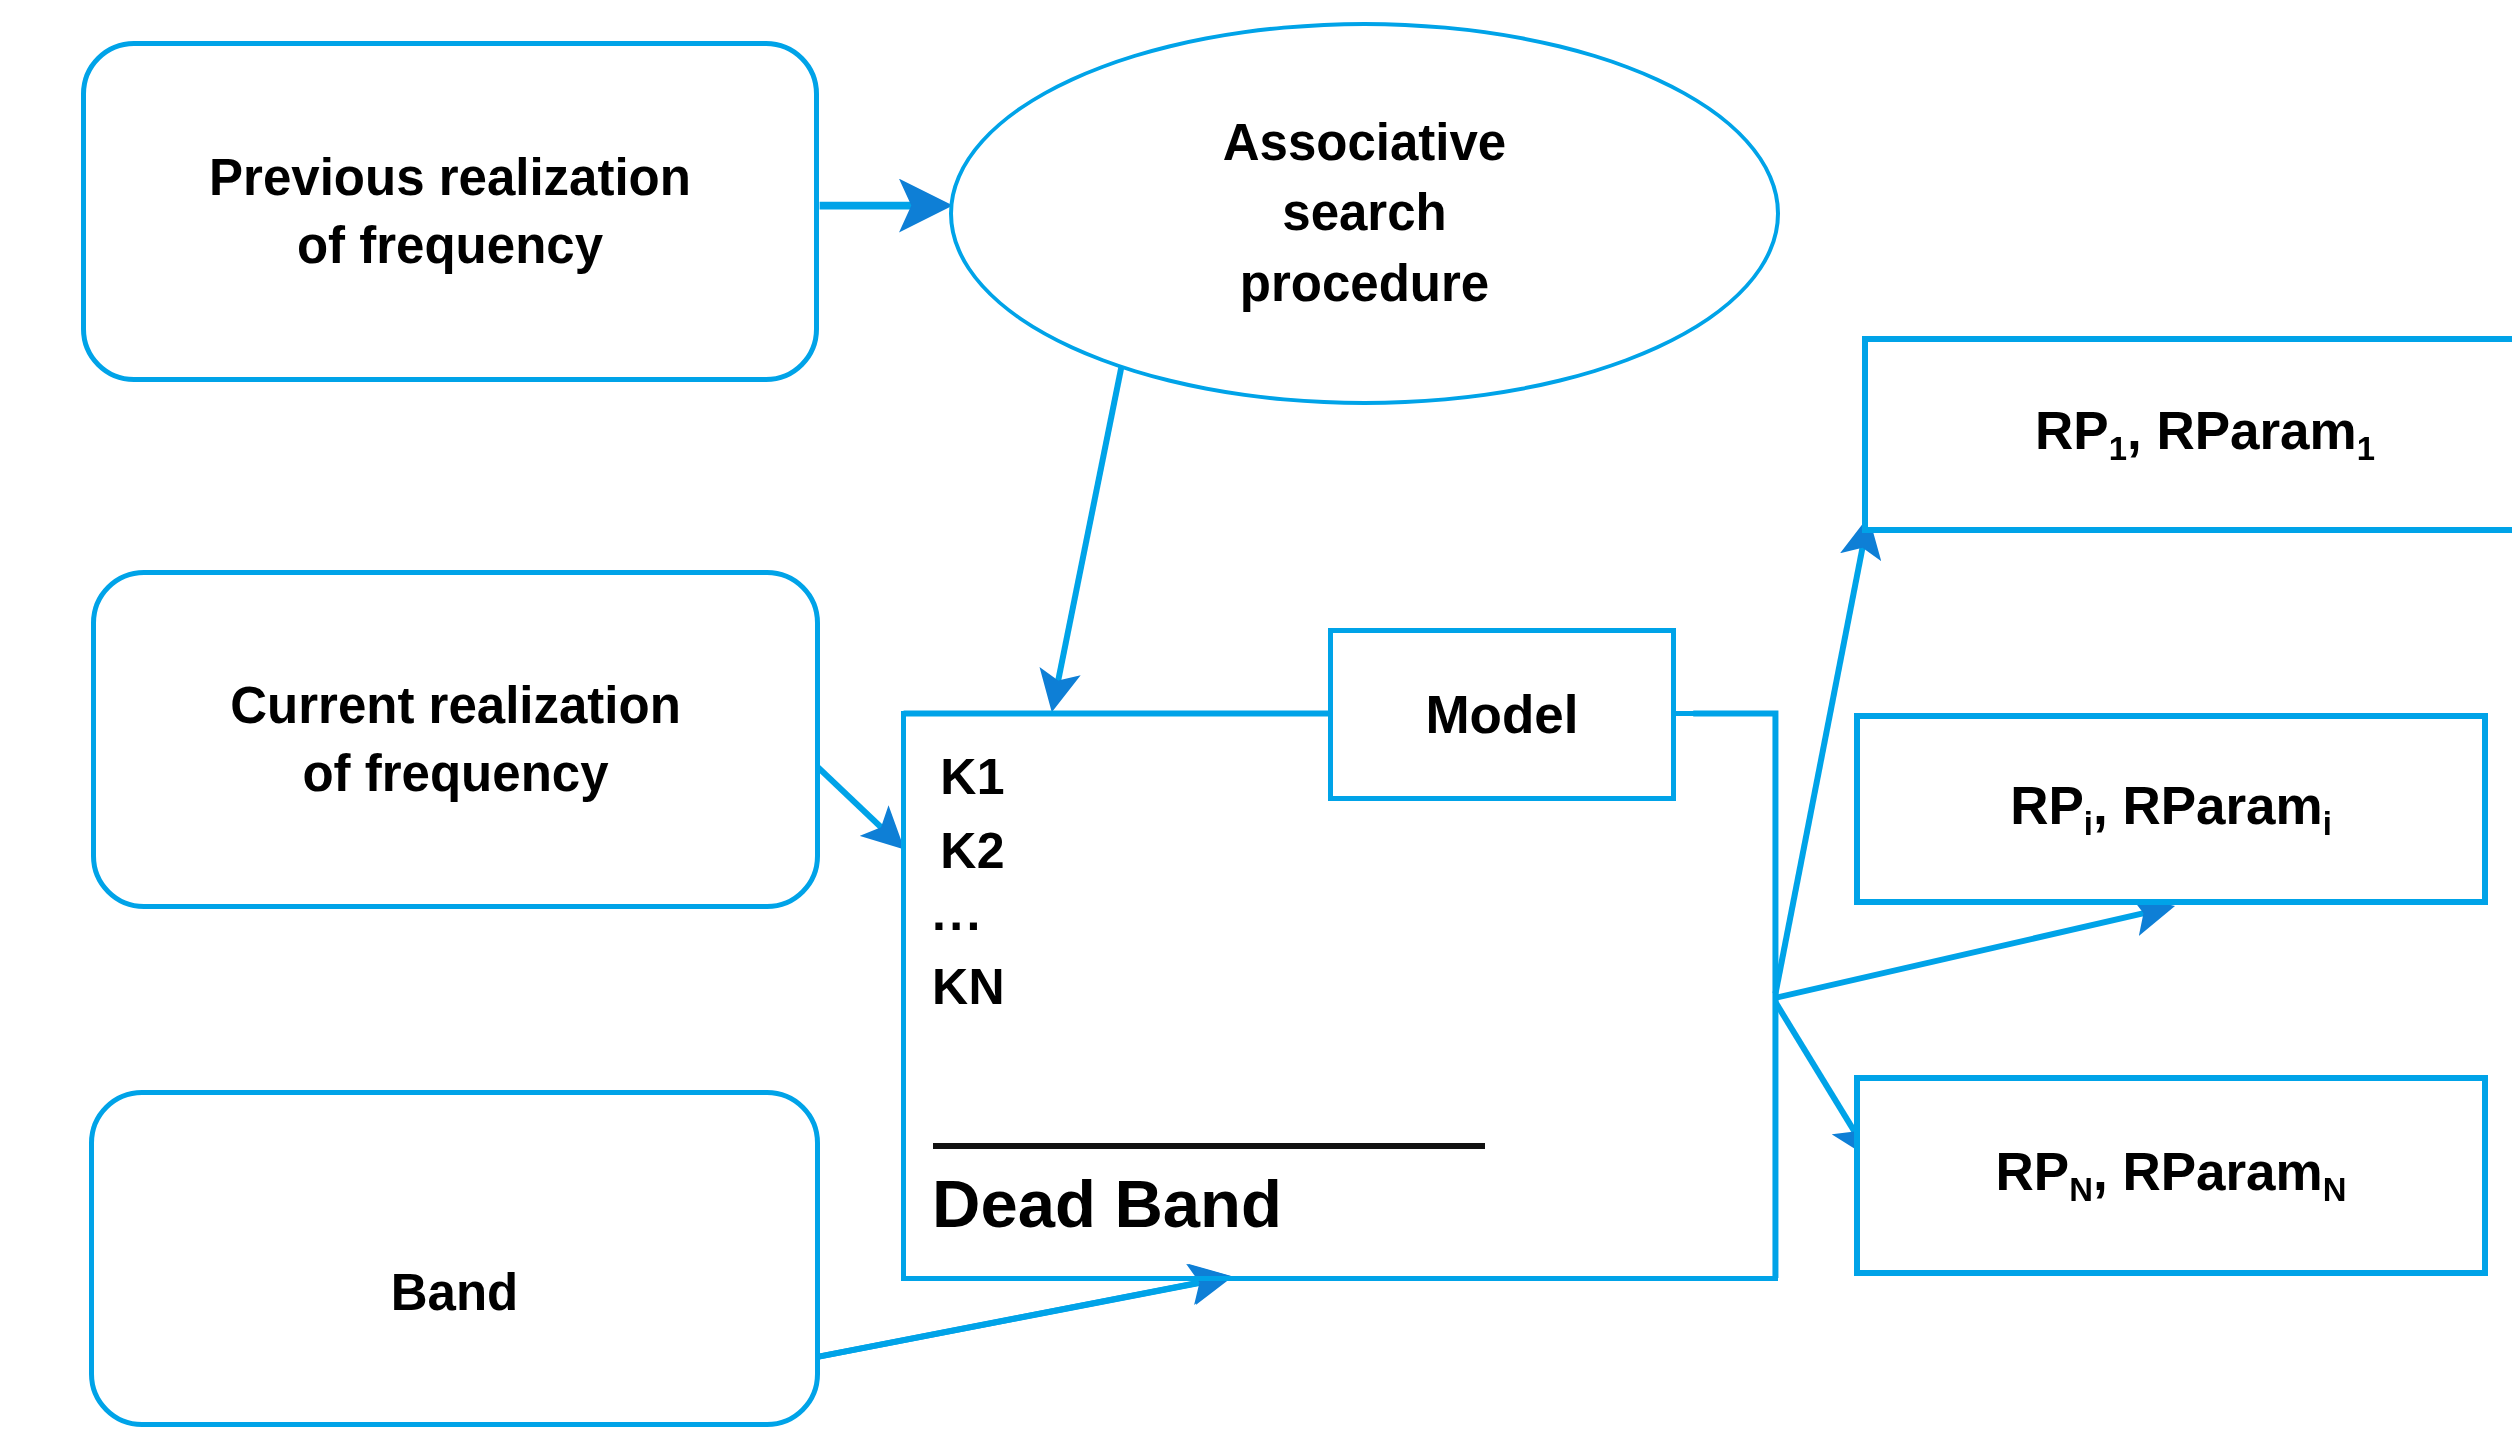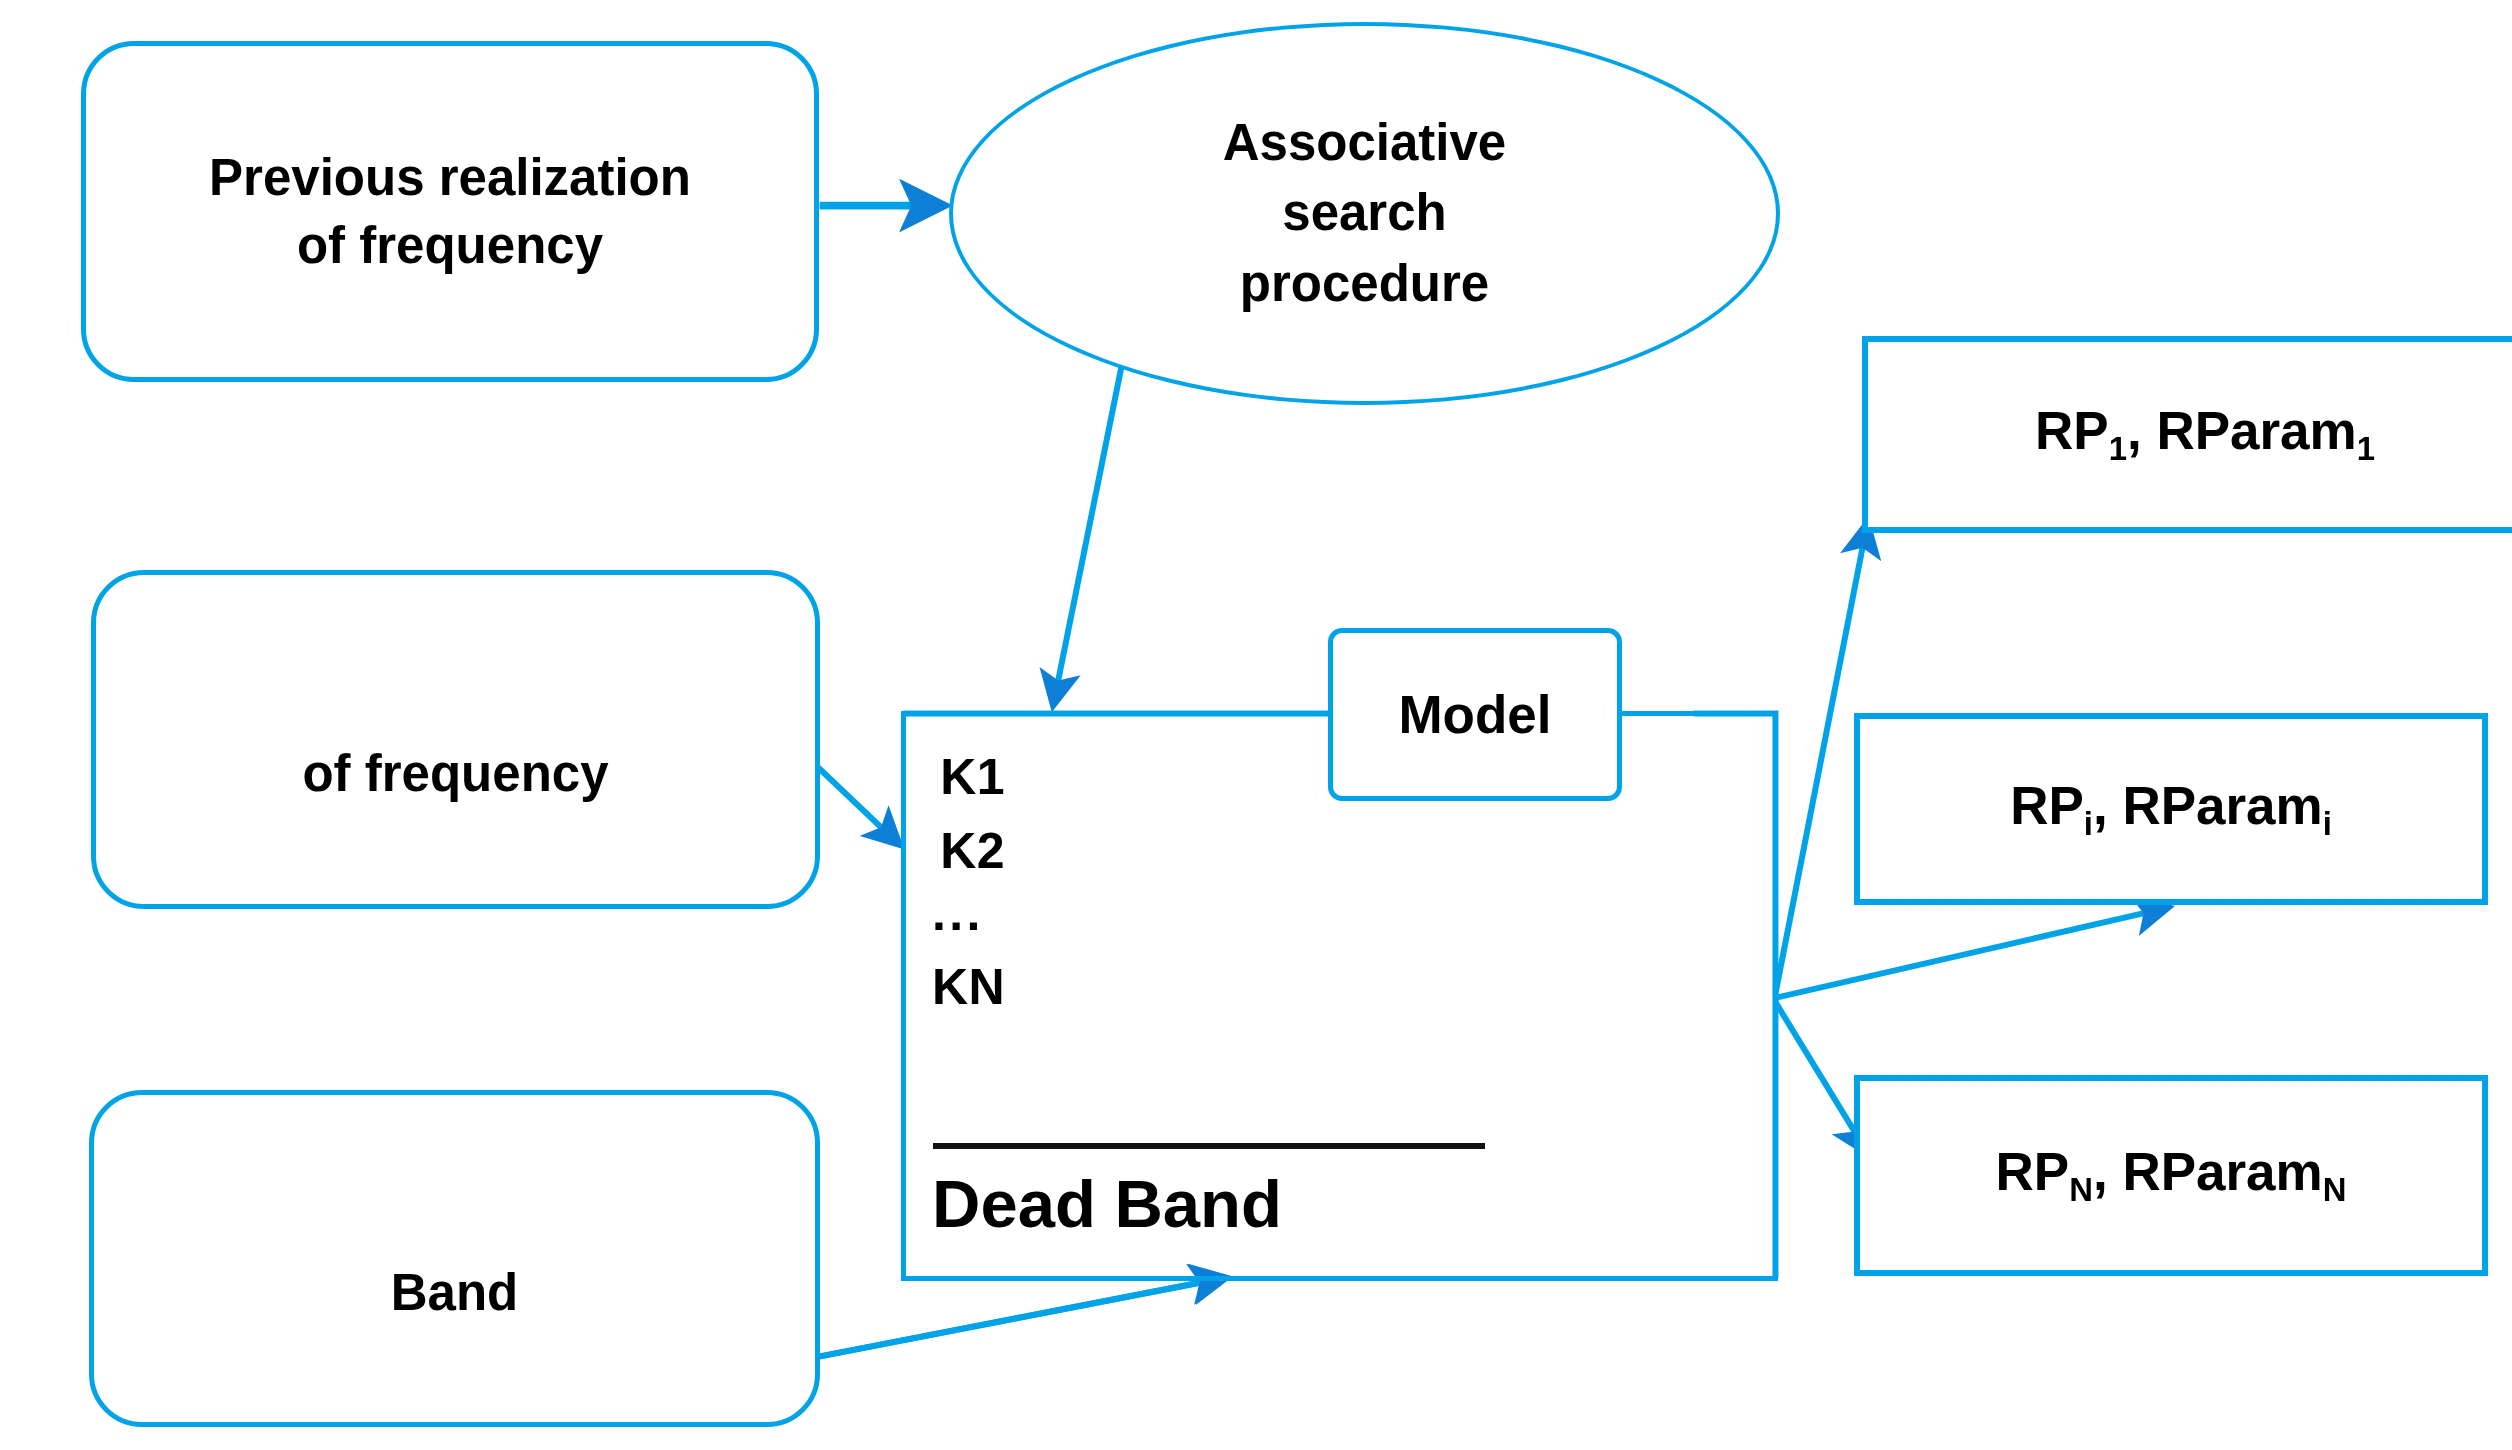--- a/index.html
+++ b/index.html
@@ -154,21 +154,21 @@
   <div class="node ellipse-node" style="left:949px; top:22px; width:831px; height:383px;">
     <span>
       <span>Associative</span><br>
       <span>search</span><br>
       <span>procedure</span>
     </span>
   </div>
 
   <div class="node rounded" style="left:91px; top:570px; width:729px; height:339px;">
     <span>
-      <br>
+      <span>Current realization</span><br>
       <span>of frequency</span>
     </span>
   </div>
 
   <div class="node rounded" style="left:89px; top:1090px; width:731px; height:337px;">
     <span>
       <br>
       <span>Band</span>
     </span>
   </div>
@@ -177,21 +177,21 @@
     <div class="kitems">
       <div class="kitem">K1</div>
       <div class="kitem">K2</div>
       <div class="dots">...</div>
       <div class="kitem">KN</div>
     </div>
     <div class="rule"></div>
     <div class="deadband">Dead Band</div>
   </div>
 
-  <div class="node model-box" style="left:1328px; top:628px; width:294px; height:173px;border-radius:14px;">
+  <div class="node model-box" style="left:1328px; top:628px; width:348px; height:173px;">
     <span>Model</span>
   </div>
 
   <div class="node sharp" style="left:1854px; top:336px; width:686px; height:197px;margin-left:8px;">
     <span class="rp-text">
       <span>RP</span><sub>1</sub><span>, </span><span>RParam</span><sub>1</sub>
     </span>
   </div>
 
   <div class="node sharp" style="left:1854px; top:1075px; width:634px; height:201px;">

